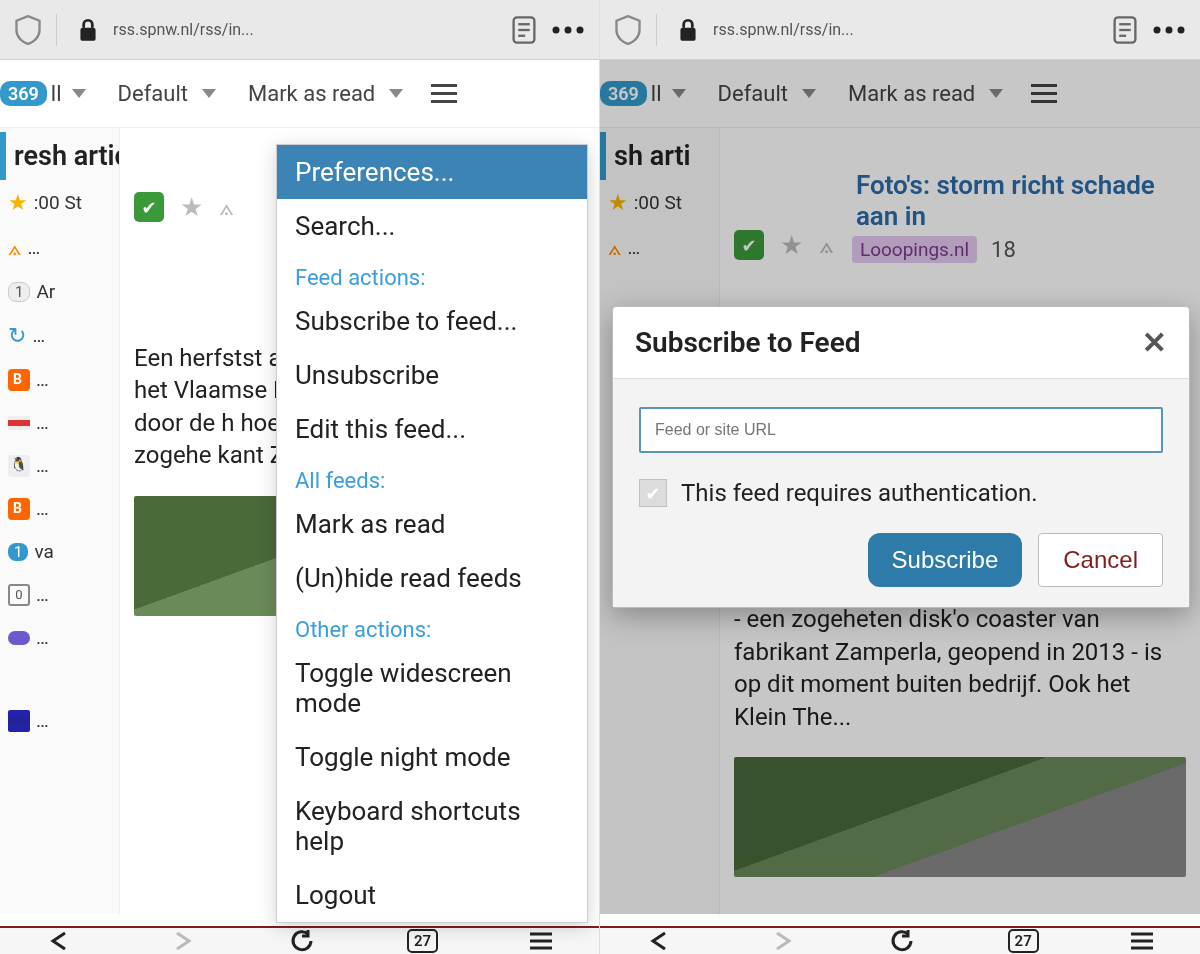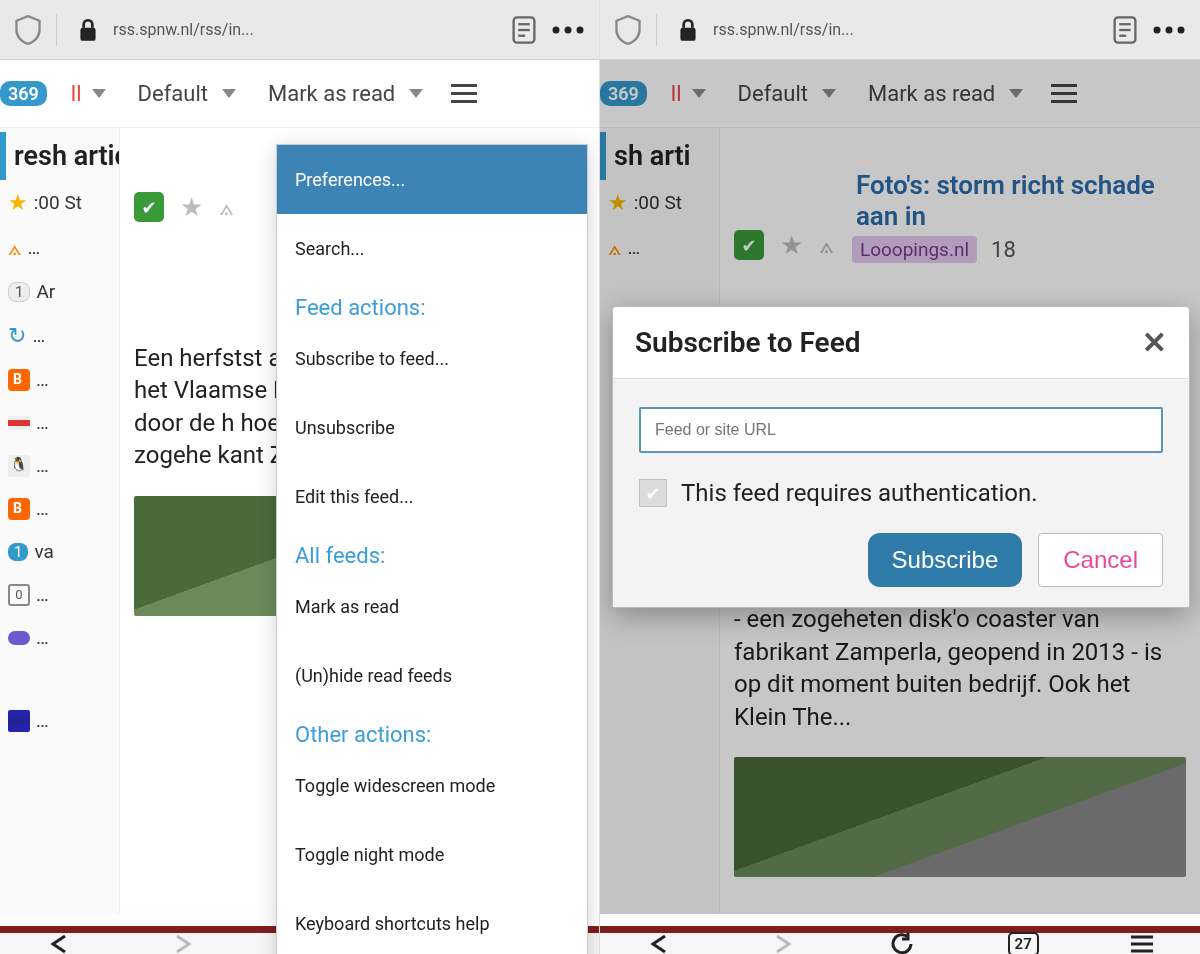--- a/index.html
+++ b/index.html
@@ -62,22 +62,22 @@
   .badge {
     background: #3399cc;
     color: #fff;
     border-radius: 10px;
     padding: 2px 8px;
     font-size: 18px;
     font-weight: 600;
   }
   .all-label {
     font-size: 22px;
-    color: #ef4444;
-    margin-left: 20px;
+    color: #404040;
+    margin-left: 0;
   }
   .caret {
     width: 0; height: 0;
     border-left: 7px solid transparent;
     border-right: 7px solid transparent;
     border-top: 9px solid #888;
     margin-left: 6px;
   }
   .tb-btn {
     font-size: 22px;
@@ -180,22 +180,22 @@
     position:absolute;
     top: 144px;
     left: 276px;
     width: 312px;
     background:#fff;
     border:1px solid #ccc;
     box-shadow: 0 4px 18px rgba(0,0,0,0.18);
     z-index: 50;
   }
   .dropdown .item {
-    padding: 24px 18px;
-    font-size:18px;
+    padding: 12px 18px;
+    font-size:26px;
     color:#222;
   }
   .dropdown .item.sel {
     background:#3b84b5; color:#fff;
   }
   .dropdown .section {
     padding: 12px 18px 4px 18px;
     font-size:22px;
     color:#3b9edc;
   }
@@ -245,28 +245,28 @@
     flex-shrink:0;
   }
   .modal-actions {
     display:flex; justify-content:flex-end; gap:16px; margin-top:26px;
   }
   .btn-primary {
     background:#2e7aa8; color:#fff; font-size:24px;
     padding:12px 24px; border:none; border-radius:12px;
   }
   .btn-secondary {
-    background:#fff; color:#ec4899; font-size:24px;
+    background:#fff; color:#7f1d1d; font-size:24px;
     padding:12px 24px; border:1px solid #bbb; border-radius:4px;
   }
 
   
   .bottomnav {
     position:absolute; bottom:0; left:0; right:0; height:28px;
-    background:#f6f6f6; border-top:7px solid #7f1d1d;
+    background:#f6f6f6; border-top:2px solid #7f1d1d;
     display:flex; align-items:center; justify-content:space-around;
     color:#222; font-size:24px;
   }
   .bn-ico svg { display:block; }
 
 </style>
 </head>
 <body>
 
 <div class="split">

